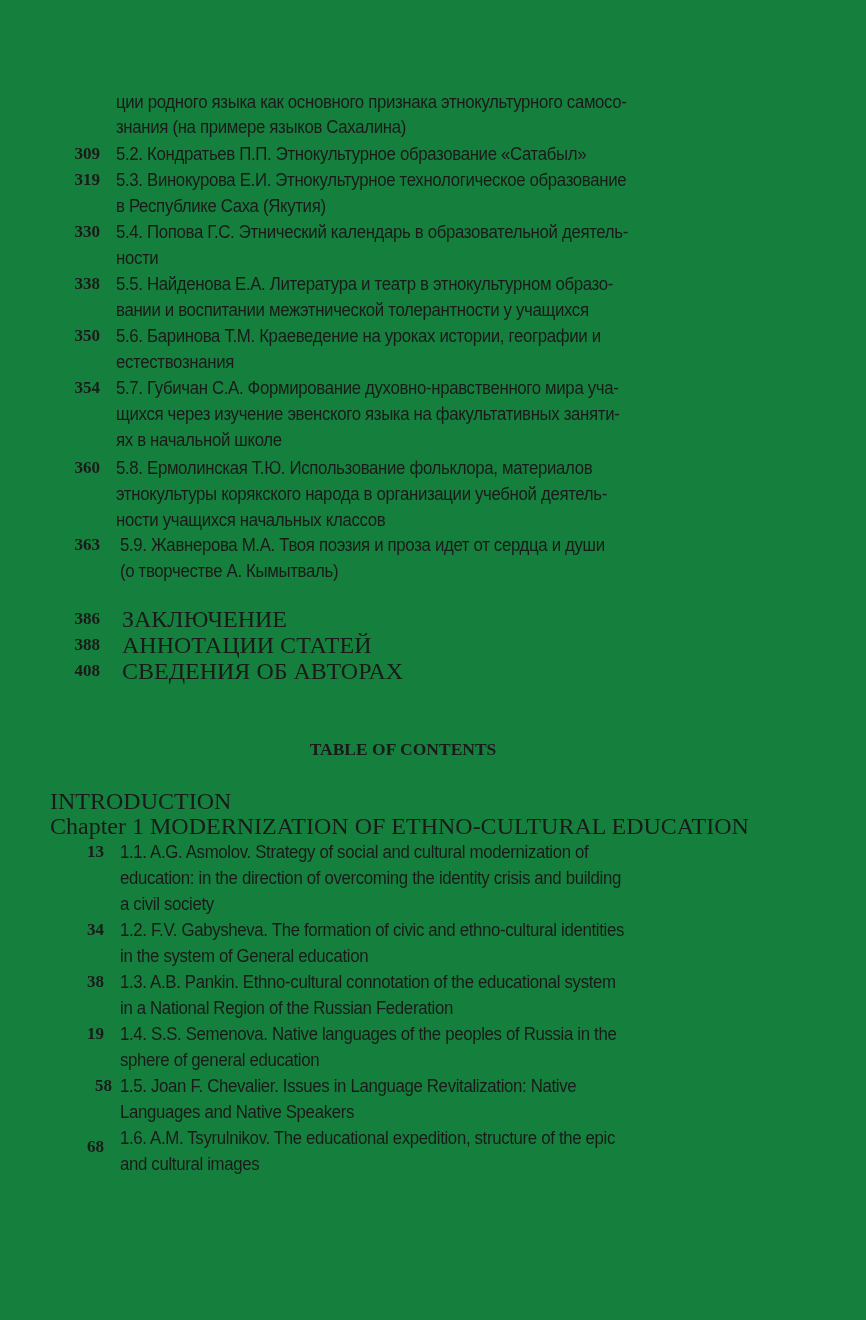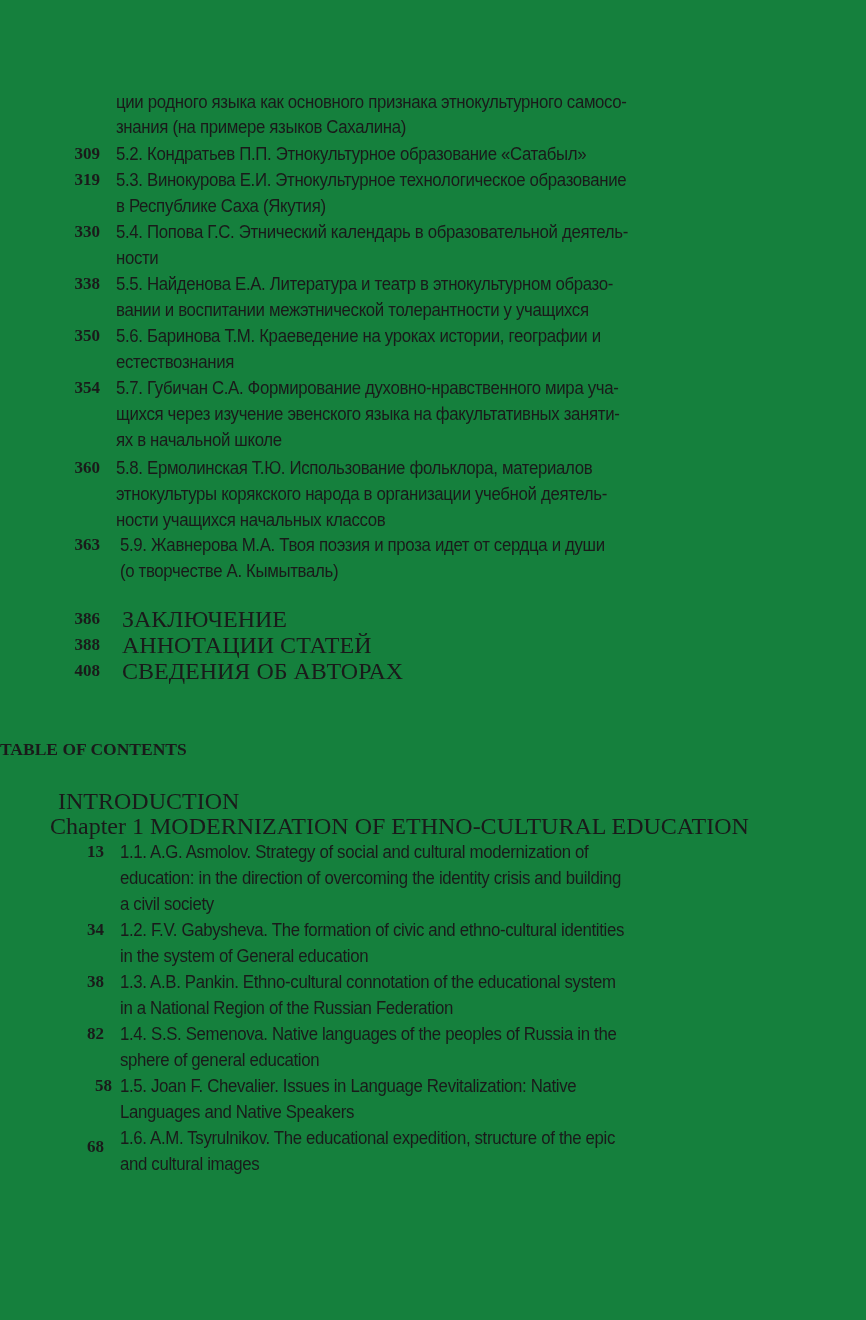--- a/index.html
+++ b/index.html
@@ -50,21 +50,21 @@
       font-weight: normal;
       font-size: 24px;
       height: 26px;
       line-height: 26px;
       white-space: nowrap;
     }
     .toc-title {
       position: absolute;
       left: 0;
       width: 806px;
-      text-align: left;
+      text-align: center;
       font-family: "Liberation Serif", serif;
       font-weight: bold;
       font-size: 17.5px;
       top: 736px;
       height: 26px;
       line-height: 26px;
     }
   </style>
 </head>
 <body>
@@ -134,21 +134,21 @@
     </div>
     <div>
       <div class="pnum" style="left:60px; top:658px;">408</div>
       <div class="section-head" style="left:122px; top:658px;">СВЕДЕНИЯ ОБ АВТОРАХ</div>
     </div>
   </div>
 
   <div>
     <div class="toc-title">TABLE OF CONTENTS</div>
 
-    <div class="section-head" style="left:50px; top:788px;margin-left:8px;">INTRODUCTION</div>
+    <div class="section-head" style="left:50px; top:788px;">INTRODUCTION</div>
 
     <div class="section-head" style="left:50px; top:813px;">
       <span>Chapter 1</span>
       <span>MODERNIZATION OF ETHNO-CULTURAL EDUCATION</span>
     </div>
 
     <div>
       <div class="pnum" style="left:64px; top:839px;">13</div>
       <div class="line sans" style="left:120px; top:839px;">1.1. A.G. Asmolov. Strategy of social and cultural modernization of</div>
       <div class="line sans" style="left:120px; top:865px;">education: in the direction of overcoming the identity crisis and building</div>
@@ -161,21 +161,21 @@
       <div class="line sans" style="left:120px; top:943px;">in the system of General education</div>
     </div>
 
     <div>
       <div class="pnum" style="left:64px; top:969px;">38</div>
       <div class="line sans" style="left:120px; top:969px;">1.3. A.B. Pankin. Ethno-cultural connotation of the educational system</div>
       <div class="line sans" style="left:120px; top:995px;">in a National Region of the Russian Federation</div>
     </div>
 
     <div>
-      <div class="pnum" style="left:64px; top:1021px;">82</div>
+      <div class="pnum" style="left:64px; top:1021px;">19</div>
       <div class="line sans" style="left:120px; top:1021px;">1.4. S.S. Semenova. Native languages of the peoples of Russia in the</div>
       <div class="line sans" style="left:120px; top:1047px;">sphere of general education</div>
     </div>
 
     <div>
       <div class="pnum" style="left:72px; top:1073px;">58</div>
       <div class="line sans" style="left:120px; top:1073px;">1.5. Joan F. Chevalier. Issues in Language Revitalization: Native</div>
       <div class="line sans" style="left:120px; top:1099px;">Languages and Native Speakers</div>
     </div>
 

